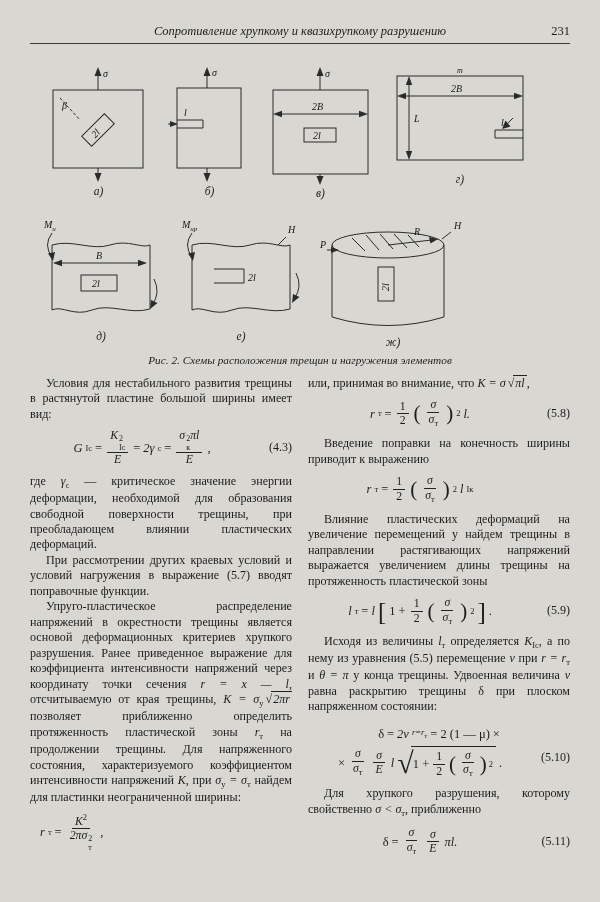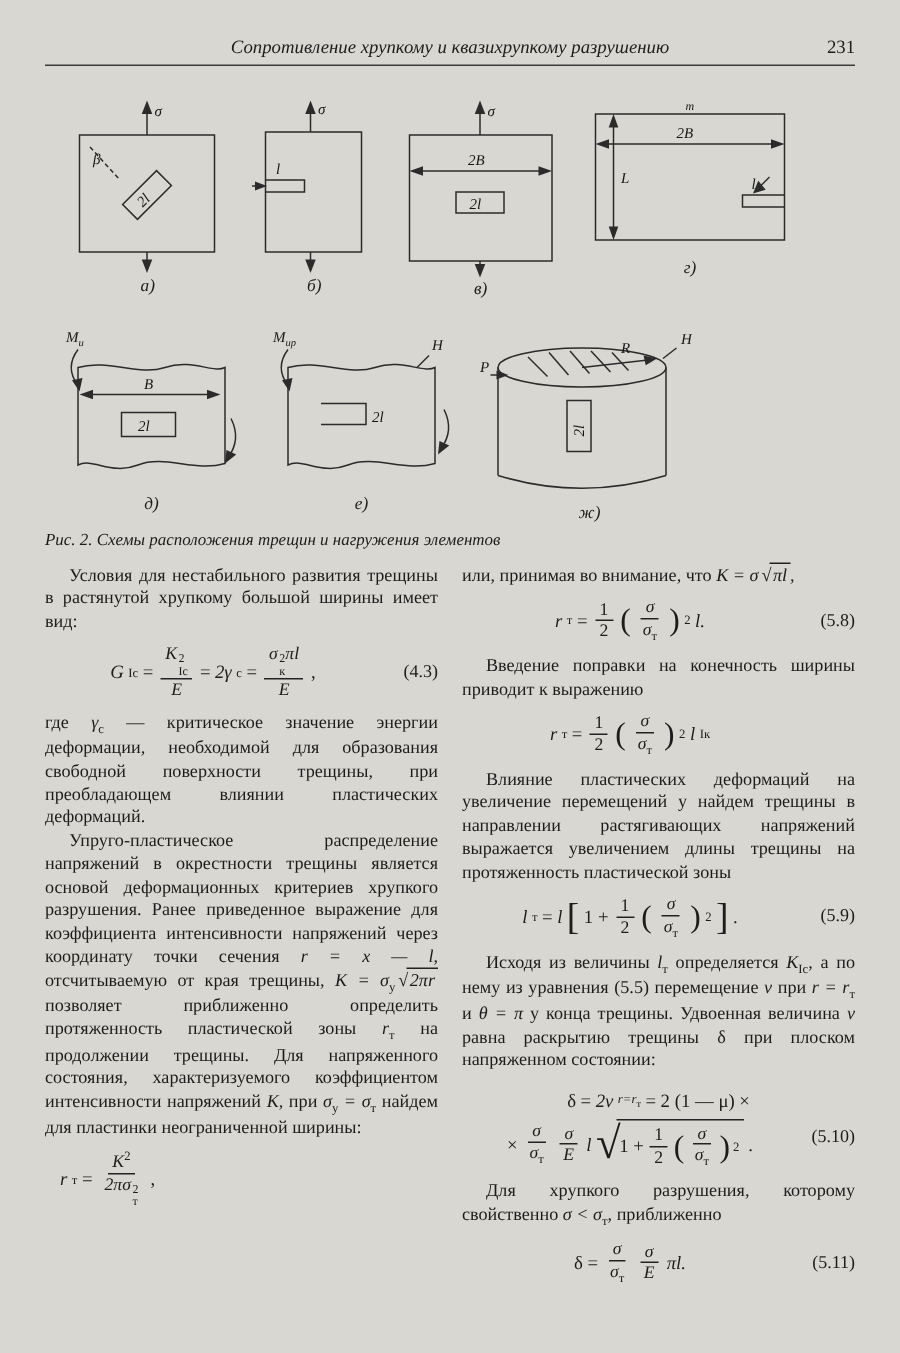--- a/index.html
+++ b/index.html
@@ -19,21 +19,21 @@
   
   .figure{margin:2px 0 4px 0;}
   .fig-row{display:flex;align-items:flex-start;}
   .fig-row1{margin-left:16px;gap:16px;}
   .fig-row2{margin-left:10px;gap:16px;margin-top:18px;}
   .diag{display:flex;flex-direction:column;align-items:center;}
   .diag .letter{font-style:italic;font-size:11.5px;margin-top:1px;}
   svg line,svg rect,svg path,svg ellipse{stroke:#2b2b2b;stroke-width:1;fill:none;}
   svg .ah{fill:#2b2b2b;stroke:none;}
   svg text{font-family:"Liberation Serif",serif;font-style:italic;font-size:10px;fill:#161616;stroke:none;}
-  .caption{font-style:italic;font-size:11.3px;margin:6px 0 10px 0;}
+  .caption{font-style:italic;font-size:11.3px;text-align:center;margin:6px 0 10px 0;}
 
   
   .cols{display:flex;gap:16px;}
   .col{width:262px;font-size:12.1px;line-height:1.28;text-align:justify;}
   .col p{margin:0;text-indent:16px;}
   .col p.noind{text-indent:0;}
   .mi{font-style:italic;}
   sub{font-size:8.5px;}
   sup{font-size:8.5px;}
   sub sub{font-size:7px;}
@@ -207,21 +207,21 @@
         <div class="letter">ж)</div>
       </div>
     </div>
 
     <div class="caption">Рис. 2. Схемы расположения трещин и нагружения элементов</div>
   </div>
 
   <div class="cols">
 
     <div class="col">
-      <p>Условия для нестабильного развития трещины в растянутой хрупкому большой ширины имеет вид:</p>
+      <p>Условия для нестабильного развития трещины в растянутой пластине большой ширины имеет вид:</p>
 
       <div class="eq">
         <span class="mi">G</span>
           <sub>Iс</sub>
         <span>=</span>
         <span class="frac">
           <span class="num"><span class="mi">K</span><span class="ss">
                 <span>2</span>
                 <span>Iс</span>
               </span></span>
@@ -237,20 +237,21 @@
                 <span>к</span>
               </span><span class="mi">πl</span></span>
           <span class="den mi">E</span>
         </span>
         <span>,</span>
         <span class="eqnum">(4.3)</span>
       </div>
 
       <p class="noind"><span>где </span><span class="mi">γ</span><sub>с</sub><span> — критическое значение энергии деформации, необходимой для образования свободной поверхности трещины, при преобладающем влиянии пластических деформаций.</span></p>
 
+      <p>При рассмотрении других краевых условий и условий нагружения в выражение (5.7) вводят поправочные функции.</p>
 
       <p><span>Упруго-пластическое распределение напряжений в окрестности трещины является основой деформационных критериев хрупкого разрушения. Ранее приведенное выражение для коэффициента интенсивности напряжений через координату точки сечения </span><span class="mi">r = x — l</span><span>, отсчитываемую от края трещины, </span><span class="mi">K = σ</span><sub>у</sub><span class="sqrt"><span class="rad">√</span><span class="bar mi">2πr</span></span><span> позволяет приближенно определить протяженность пластической зоны </span><span class="mi">r</span><sub>т</sub><span> на продолжении трещины. Для напряженного состояния, характеризуемого коэффициентом интенсивности напряжений </span><span class="mi">K</span><span>, при </span><span class="mi">σ</span><sub>у</sub><span class="mi"> = σ</span><sub>т</sub><span> найдем для пластинки неограниченной ширины:</span></p>
 
       <div class="eq" style="justify-content:flex-start;padding-left:10px;">
         <span class="mi">r</span>
           <sub>т</sub>
         <span>=</span>
         <span class="frac">
           <span class="num"><span class="mi">K</span><sup>2</sup></span>
           <span class="den"><span class="mi">2πσ</span><span class="ss">

